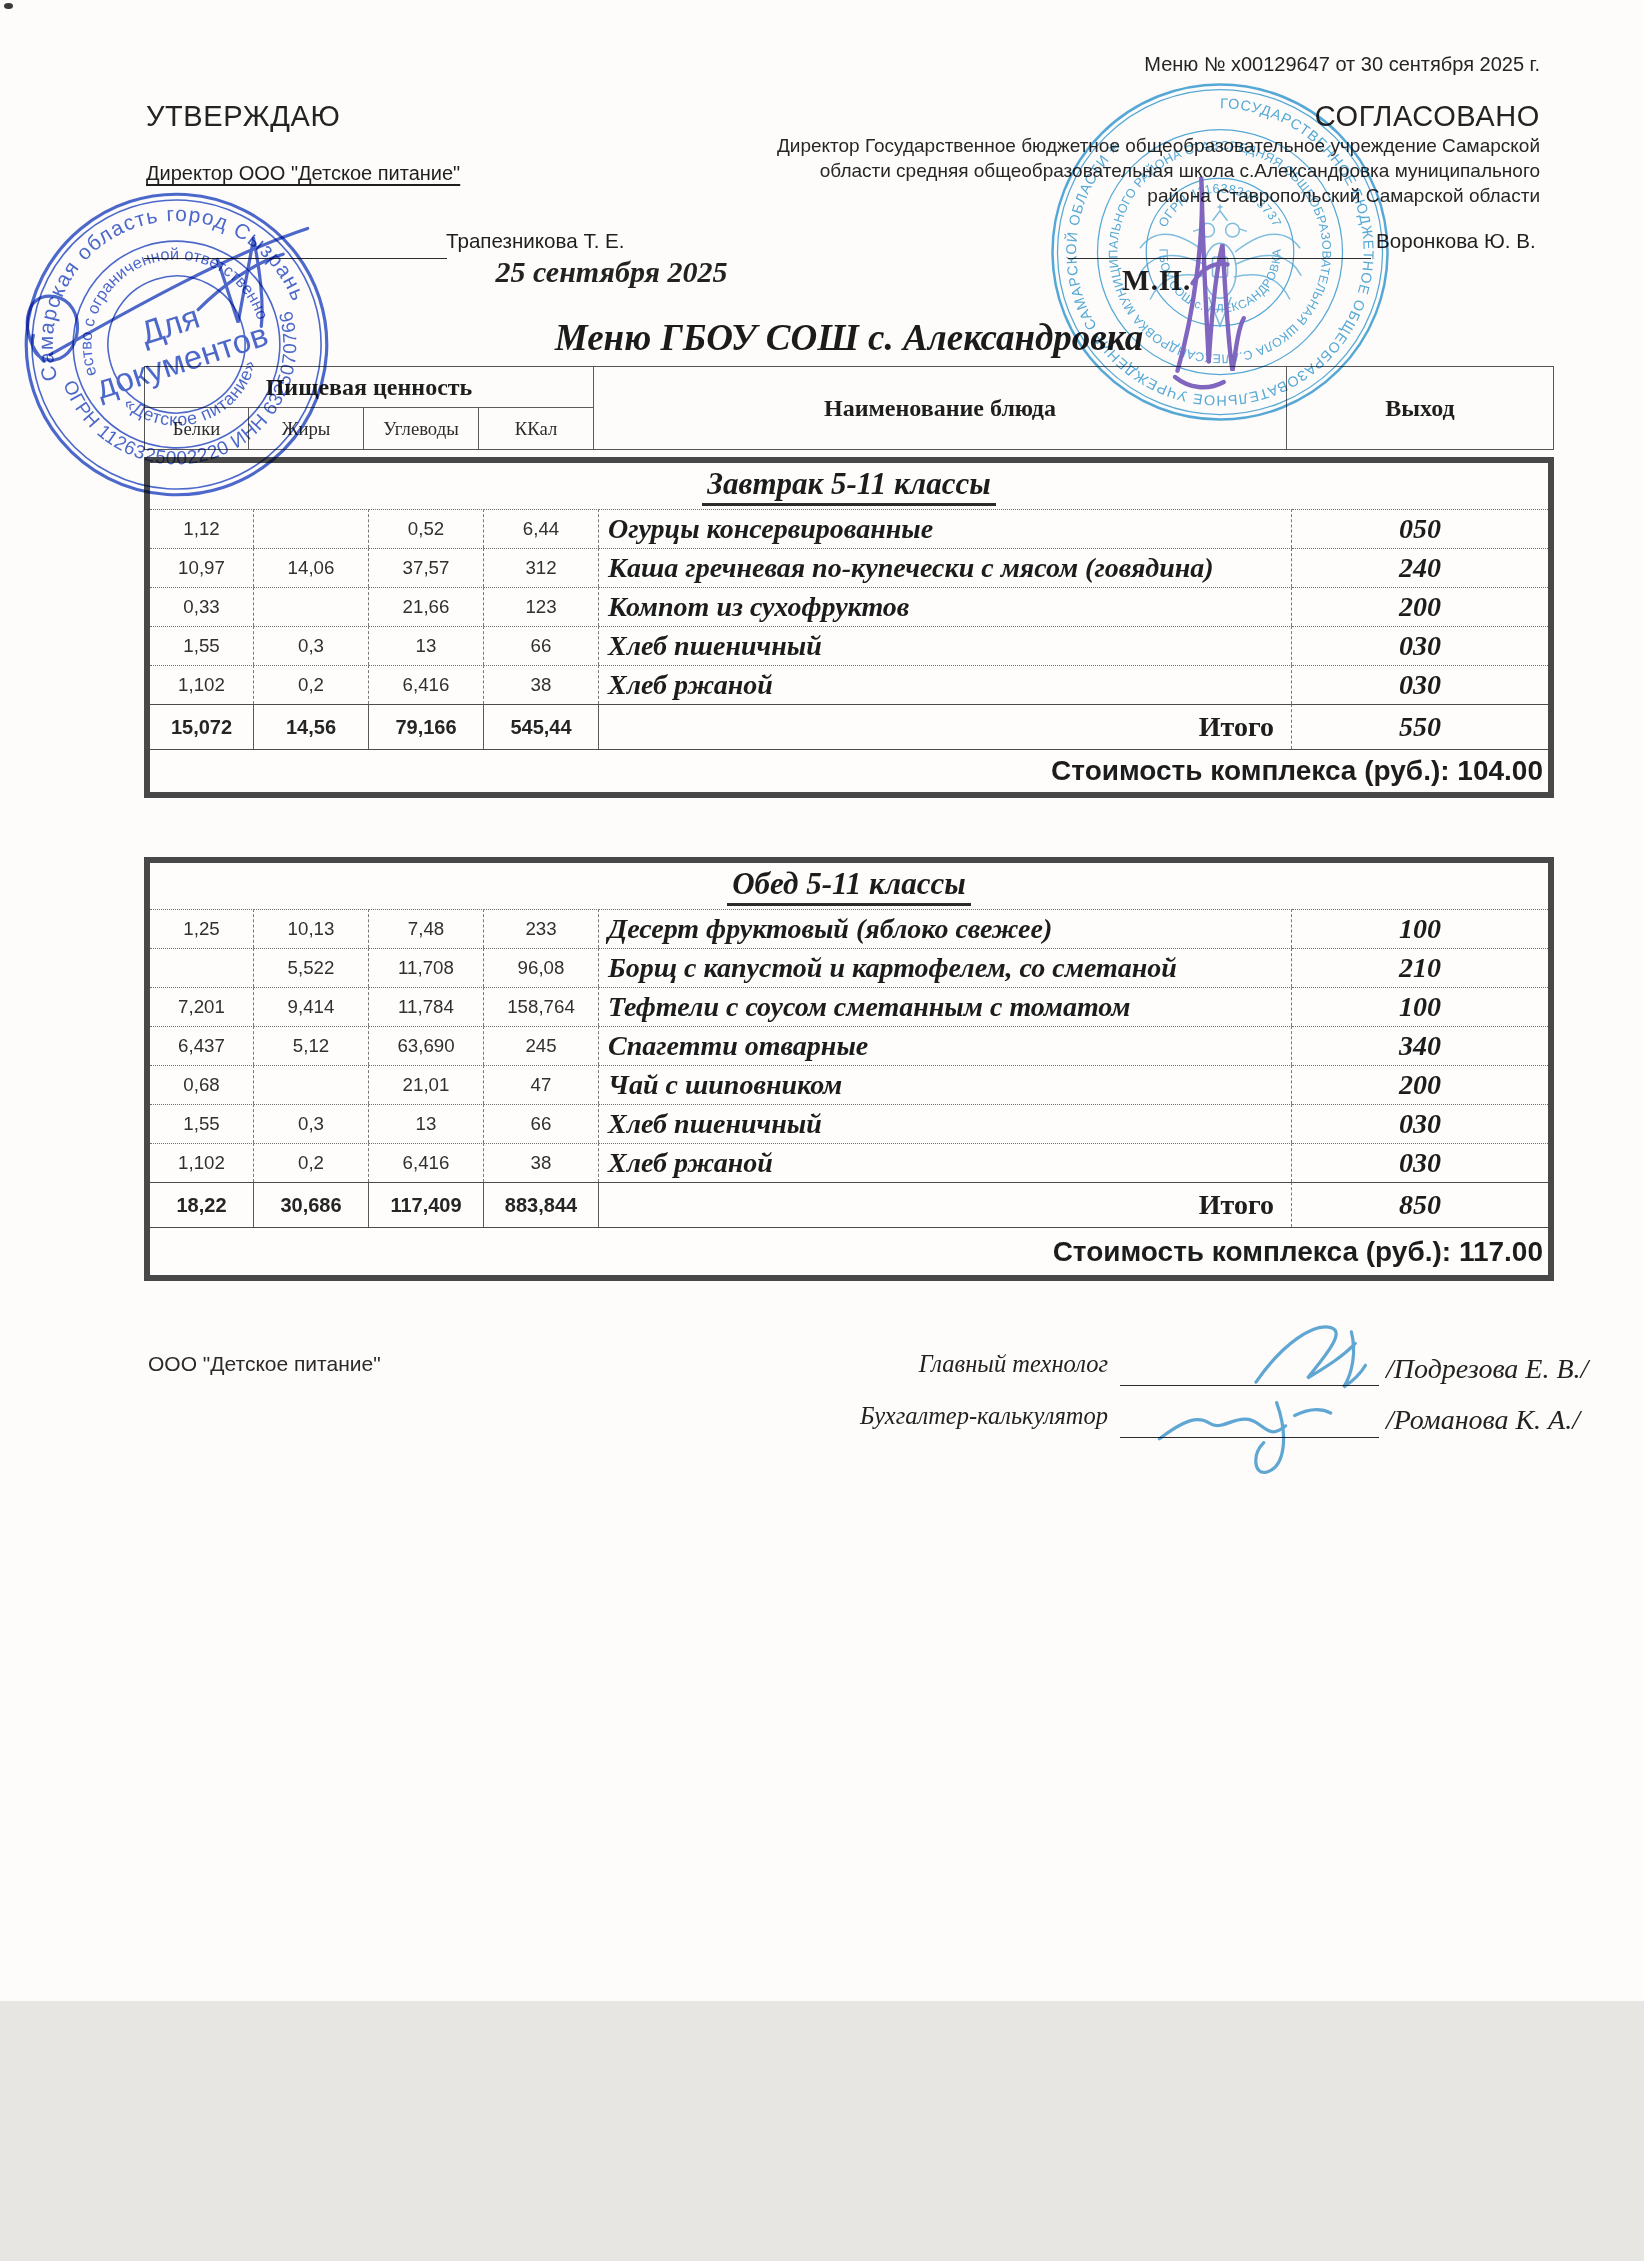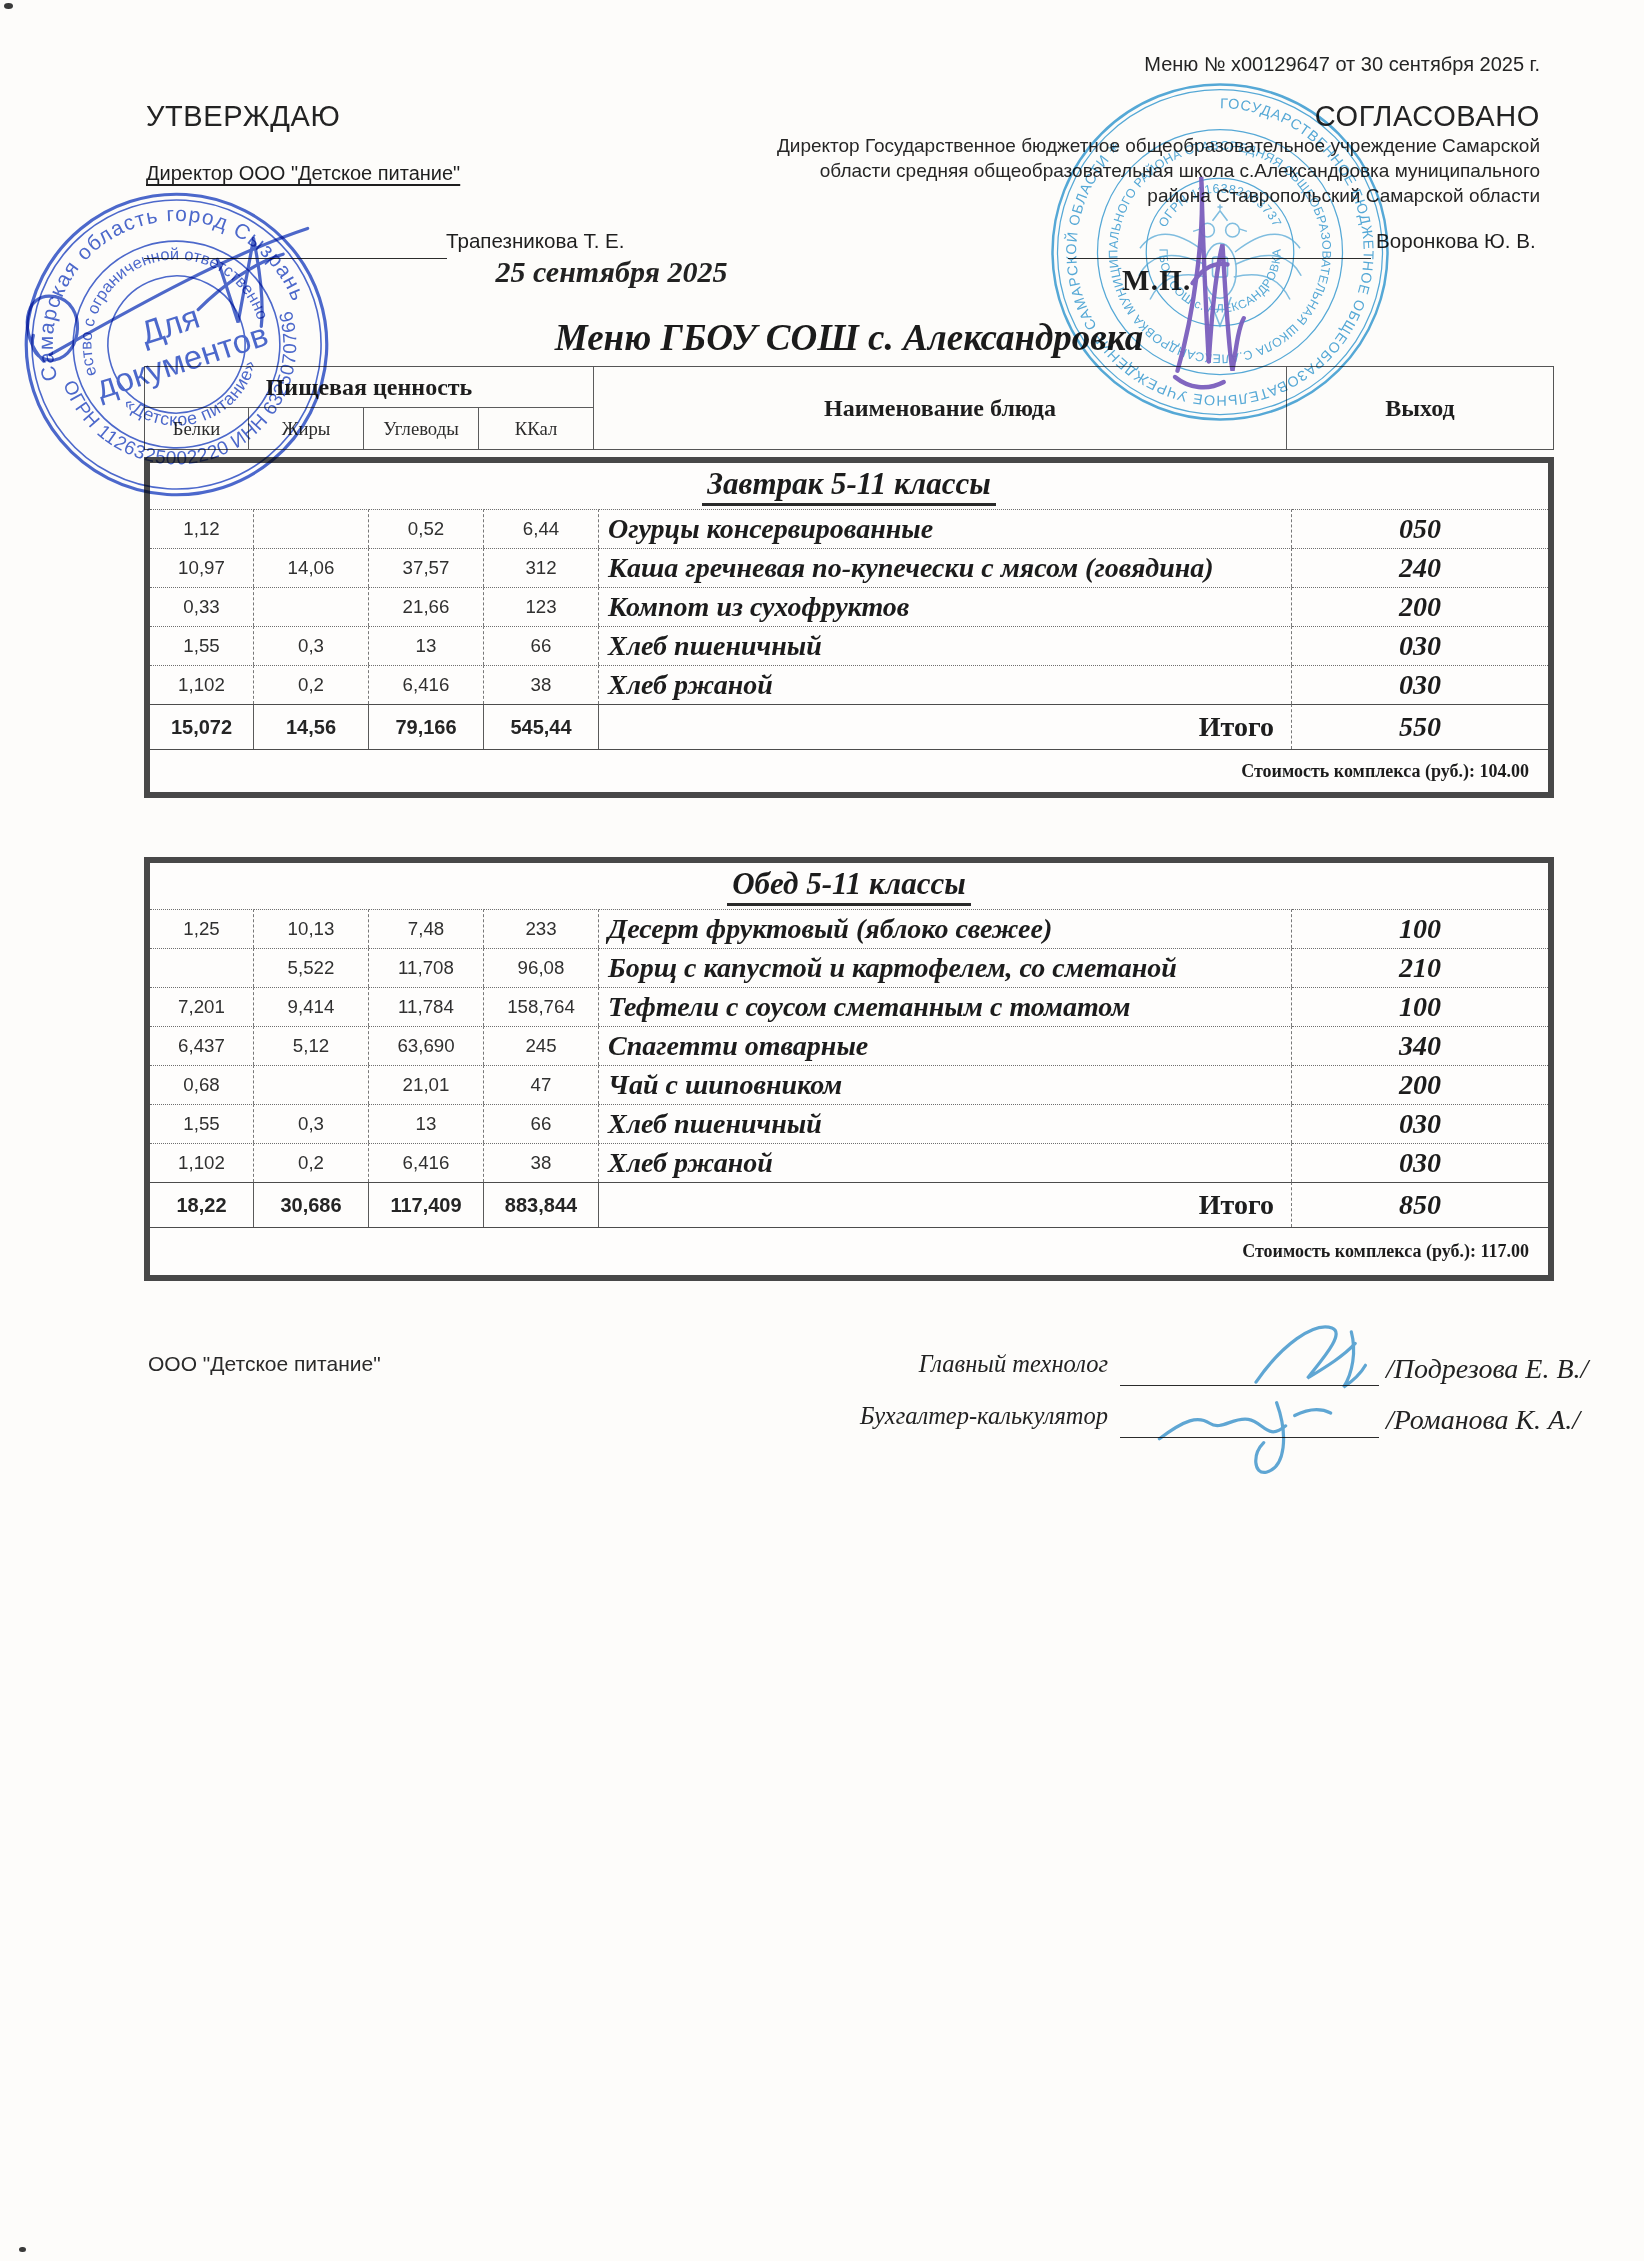--- a/index.html
+++ b/index.html
@@ -1,19 +1,19 @@
 <!DOCTYPE html>
 <html style="font-size:10.3px"><head>
 <meta charset="utf-8">
 <style>
   html,body{margin:0;padding:0;}
   body{background:#e8e6e2;}
   .page{
     position:relative;
-    width:1644px;height:2261px;
+    width:1644px;height:2001px;
     background:#fdfcfa;
     overflow:hidden;
     font-family:"Liberation Sans","DejaVu Sans",sans-serif;
     color:#1e1e1e;
   }
   .abs{position:absolute;}
 
   
   .menu-no{top:53px;right:104px;font-size:20px;color:#242424;}
   .hdr-title{font-size:29px;letter-spacing:0.6px;color:#232323;}
@@ -63,22 +63,22 @@
   .t-title span{border-bottom:3.2px solid #2a2a2a;padding:0 5.2px 1.9px;}
   .c{border-top:1.9px dotted #6f6f6f;}
   .num{justify-content:center;font-size:18.7px;color:#303030;border-right:1.3px dashed #787878;}
   .dish{justify-content:flex-start;padding-left:9px;border-right:1.3px dashed #787878;
     font-family:"Liberation Serif",serif;font-style:italic;font-weight:bold;font-size:28px;color:#1c1c1c;}
   .out{justify-content:center;font-family:"Liberation Serif",serif;font-style:italic;font-weight:bold;font-size:28px;color:#1c1c1c;}
   .tot{border-top:1.9px solid #4c4c4c;}
   .num.tot{font-weight:bold;font-size:20px;border-right:1.3px solid #5a5a5a;color:#252525;}
   .lab{justify-content:flex-end;padding-right:17px;border-right:1.3px dashed #787878;
     font-family:"Liberation Serif",serif;font-weight:bold;font-size:28px;}
-  .cost{grid-column:1/-1;border-top:1.9px solid #4c4c4c;justify-content:flex-end;padding-right:19px;
-    font-family:Liberation Serif, serif;font-weight:bold;font-size:18px;color:#1c1c1c;}
+  .cost{grid-column:1/-1;border-top:1.9px solid #4c4c4c;justify-content:flex-end;padding-right:5px;
+    font-family:Liberation Sans, sans-serif;font-weight:bold;font-size:28px;color:#1c1c1c;}
 
   
   .org{left:148px;top:1352px;font-size:21px;color:#2a2a2a;}
   .f-label{width:322px;text-align:right;font-family:"Liberation Serif",serif;font-style:italic;font-size:24.5px;color:#222;}
   .f-label1{left:786px;top:1350px;}
   .f-label2{left:786px;top:1402px;}
   .f-line1{left:1120px;top:1385px;width:259px;}
   .f-line2{left:1120px;top:1437px;width:259px;}
   .f-name{font-family:"Liberation Serif",serif;font-style:italic;font-size:28px;color:#222;}
   .f-name1{left:1386px;top:1353px;}

